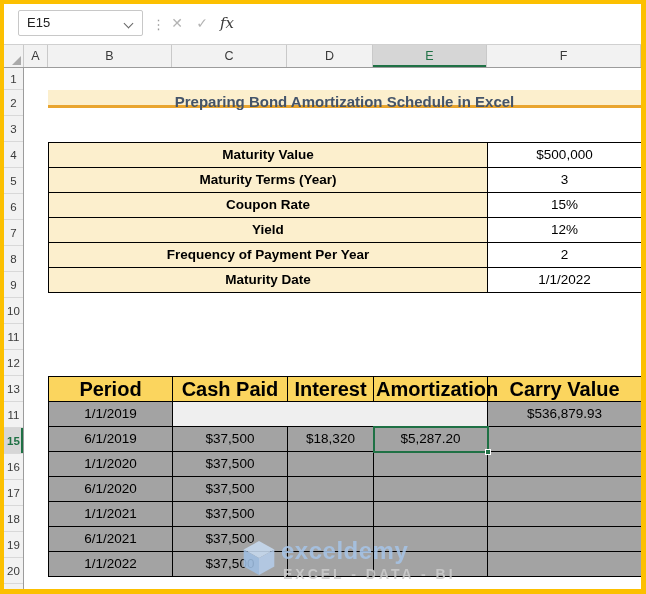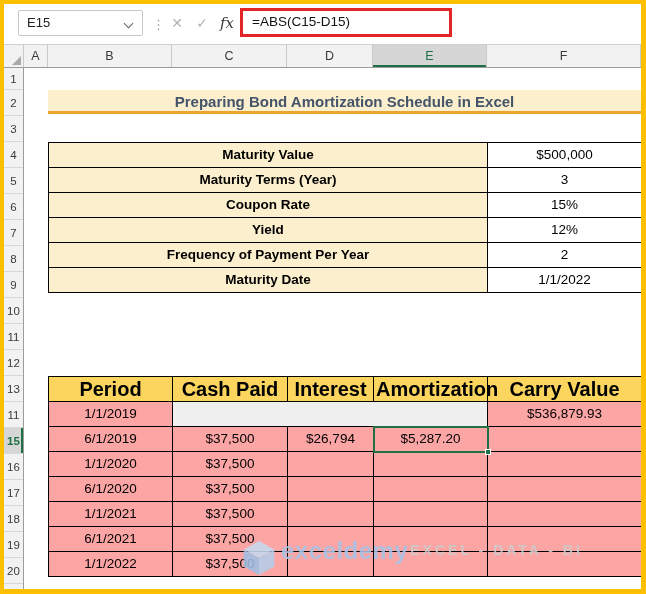--- a/index.html
+++ b/index.html
@@ -30,59 +30,56 @@
   .corner::after { content:""; position:absolute; right:2px; bottom:2px; border-style:solid; border-width:0 0 9px 9px; border-color:transparent transparent #A9A9A9 transparent; }
   .w-a { width:24px; } .w-b { width:124px; } .w-c { width:115px; } .w-d { width:86px; } .w-e { width:114px; } .w-f { flex:1; }
 
   
   .rowhdrs { position:absolute; left:4px; top:68px; width:20px; height:522px; border-right:1px solid #9C9C9C; background:#F2F2F2; overflow:hidden; z-index:5; }
   .row-num { height:26px; display:flex; align-items:center; justify-content:center; font-size:11.5px; color:#3A3A3A; border-bottom:1px solid #D8D8D8; background:#F2F2F2; }
   .row-num:first-child { height:22px; }
   .row-num.sel { background:#D6D6D6; color:#1F7145; font-weight:bold; box-shadow:inset -2px 0 0 #1F7145; }
 
   
-  .title-cell { position:absolute; left:48px; top:90px; width:593px; height:24px; background:#FCEFCD; border-bottom:3px solid #E9A52F; text-align:center; font-weight:bold; font-size:15px; color:#44546A; line-height:23px; z-index:3; }
-
-  table { position:absolute; border-collapse:collapse; table-layout:fixed; z-index:3; background:#fca5a5;padding-left:44px; }
+  .title-cell { position:absolute; left:48px; top:90px; width:593px; height:18px; background:#FCEFCD; border-bottom:3px solid #E9A52F; text-align:center; font-weight:bold; font-size:15px; color:#44546A; line-height:23px; z-index:3; }
+
+  table { position:absolute; border-collapse:collapse; table-layout:fixed; z-index:3; background:#a3a3a3;padding-left:44px; }
   td, th { border:1.5px solid #000; height:24.5px; padding:0 2px; text-align:center; vertical-align:middle; font-size:13.5px; color:#000; line-height:24px; overflow:visible; }
 
   .params { left:48px; top:142px; width:593px; }
   .params .plabel { background:#FCEFCD; font-weight:bold; }
   .params .pvalue { background:#fff; }
 
   .sched { left:48px; top:376px; width:593px; }
   .sched th { background:#FBD55E; font-weight:bold; font-size:20px; }
   .sched td.grayfill { background:#EFEFEF; }
   .sched td.selcell { position:relative; }
   .sel-overlay { position:absolute; inset:-1.5px; border:2px solid #1F7145; pointer-events:none; }
   .fill-handle { position:absolute; right:-4.5px; bottom:-4.5px; width:6px; height:6px; background:#1F7145; border:1px solid #fff; }
 
   
   .wm { position:absolute; left:242px; top:539px; display:flex; align-items:flex-start; gap:5px; z-index:8; opacity:0.88; pointer-events:none; }
-  .wm-txt { display:flex; flex-direction:row; }
+  .wm-txt { display:flex; flex-direction:column; }
   .wm-brand { font-size:24px; font-weight:bold; color:#A6C3E6; line-height:24px; letter-spacing:0.5px; }
   .wm-tag { font-size:14px; letter-spacing:3px; color:#CCCCCC; font-weight:bold; margin-top:3px; padding-left:2px; }
 </style>
 </head>
 <body>
 
 <div id="app">
 
   <div class="fbar">
     <div class="namebox">
       <span>E15</span>
       <span class="nb-chev"></span>
     </div>
     <span class="fsep">⋮</span>
     <span class="fico cancel">✕</span>
     <span class="fico enter">✓</span>
     <span class="fico fx">fx</span>
-    <div class="redbox">
-      <span class="formula-text">=ABS(C15-D15)</span>
-    </div>
   </div>
 
   <div class="colhdrs">
     <div class="col-h corner"></div>
     <div class="col-h w-a">A</div>
     <div class="col-h w-b">B</div>
     <div class="col-h w-c">C</div>
     <div class="col-h w-d">D</div>
     <div class="col-h w-e sel">E</div>
     <div class="col-h w-f">F</div>
@@ -166,21 +163,21 @@
     </thead>
     <tbody>
       <tr>
         <td>1/1/2019</td>
         <td class="grayfill" colspan="3"></td>
         <td>$536,879.93</td>
       </tr>
       <tr>
         <td>6/1/2019</td>
         <td>$37,500</td>
-        <td>$26,794</td>
+        <td>$18,320</td>
         <td class="selcell">
           <span>$5,287.20</span>
           <span class="sel-overlay">
               <span class="fill-handle"></span>
             </span>
         </td>
         <td></td>
       </tr>
       <tr>
         <td>1/1/2020</td>

